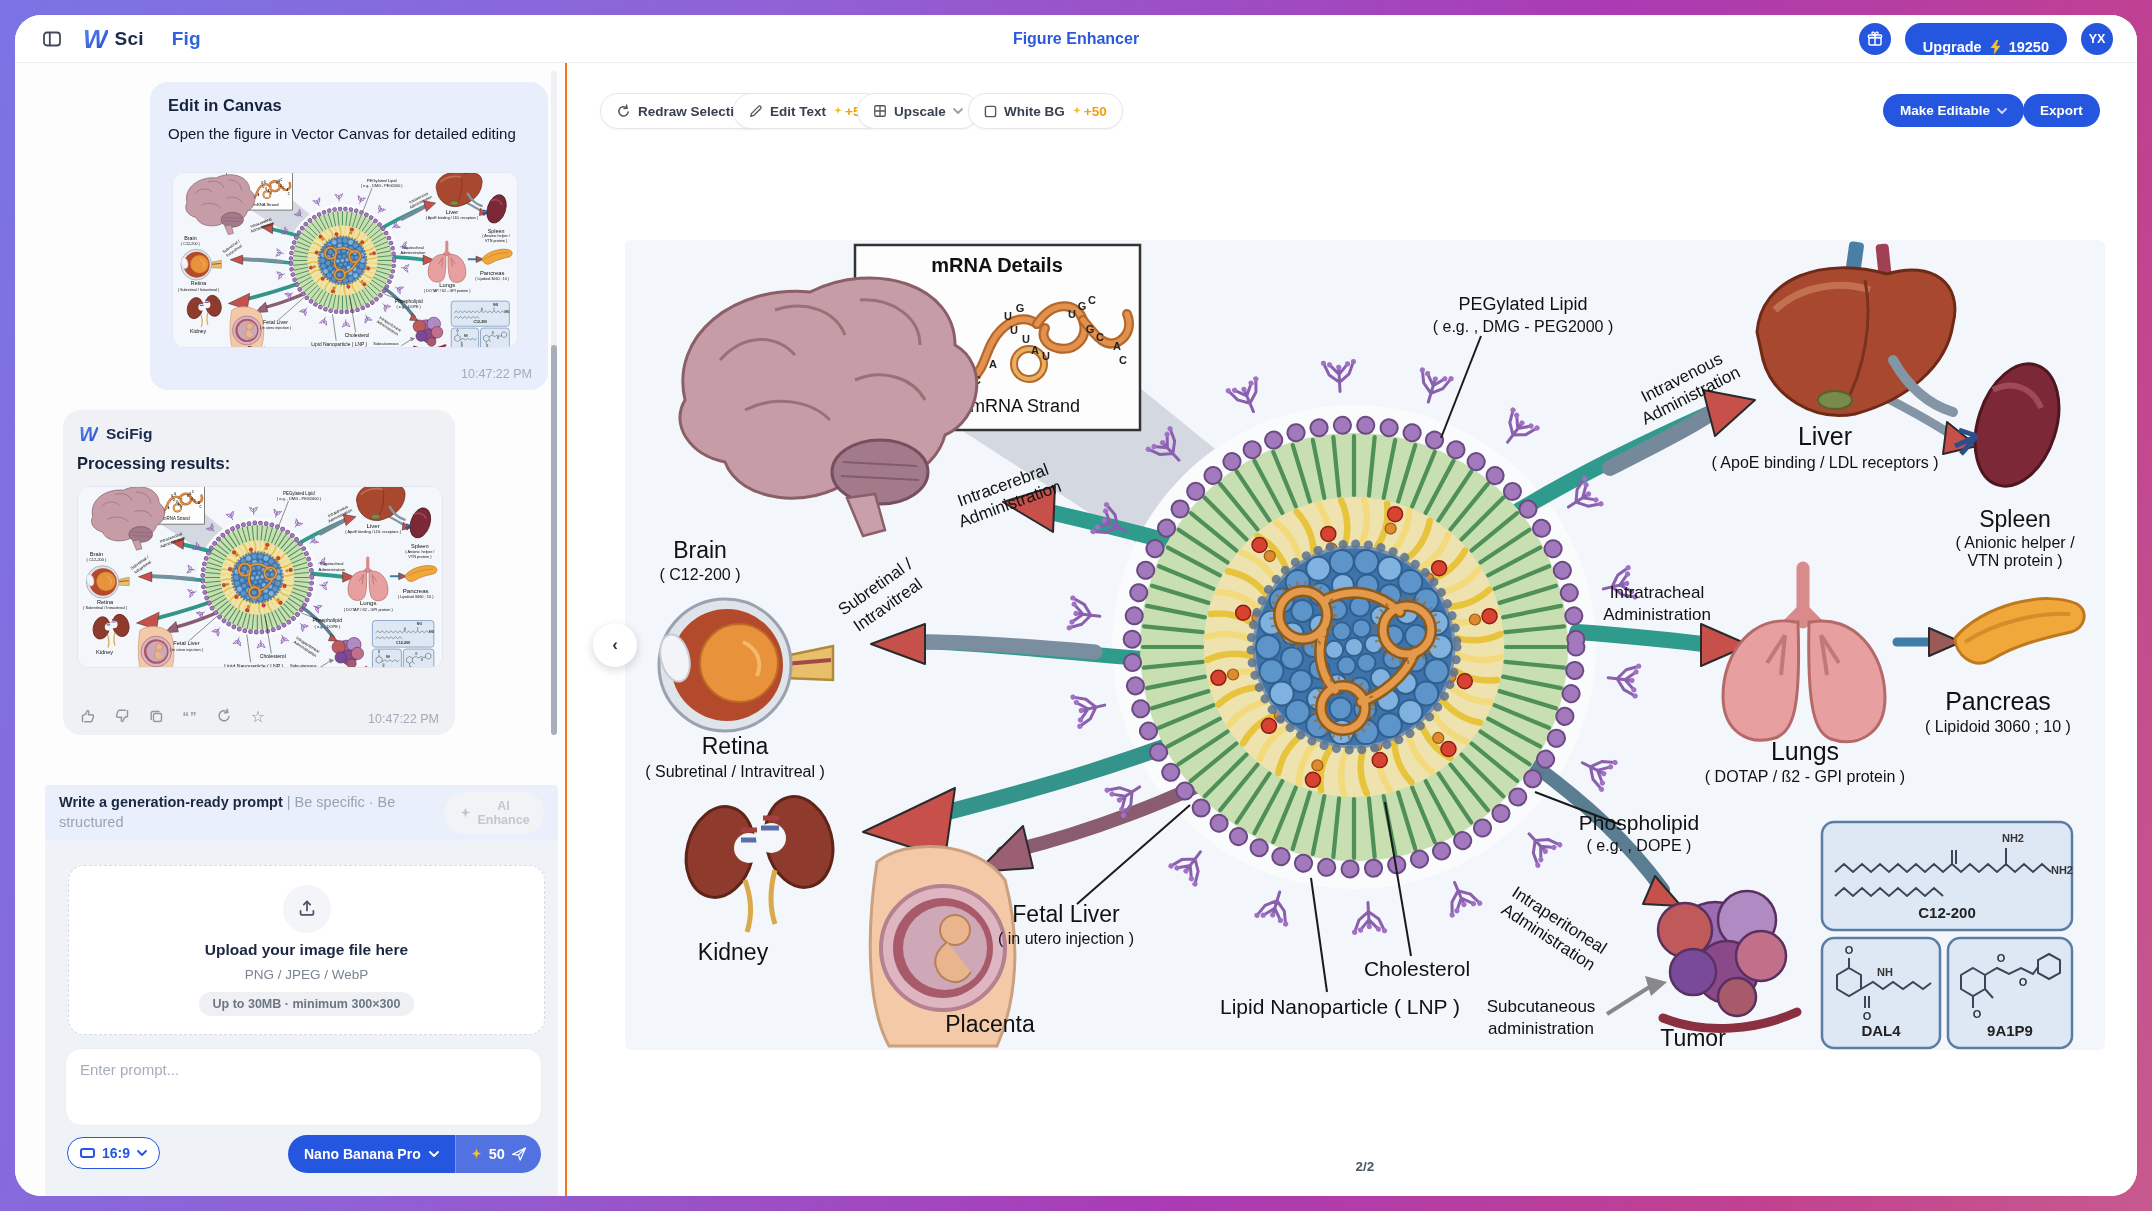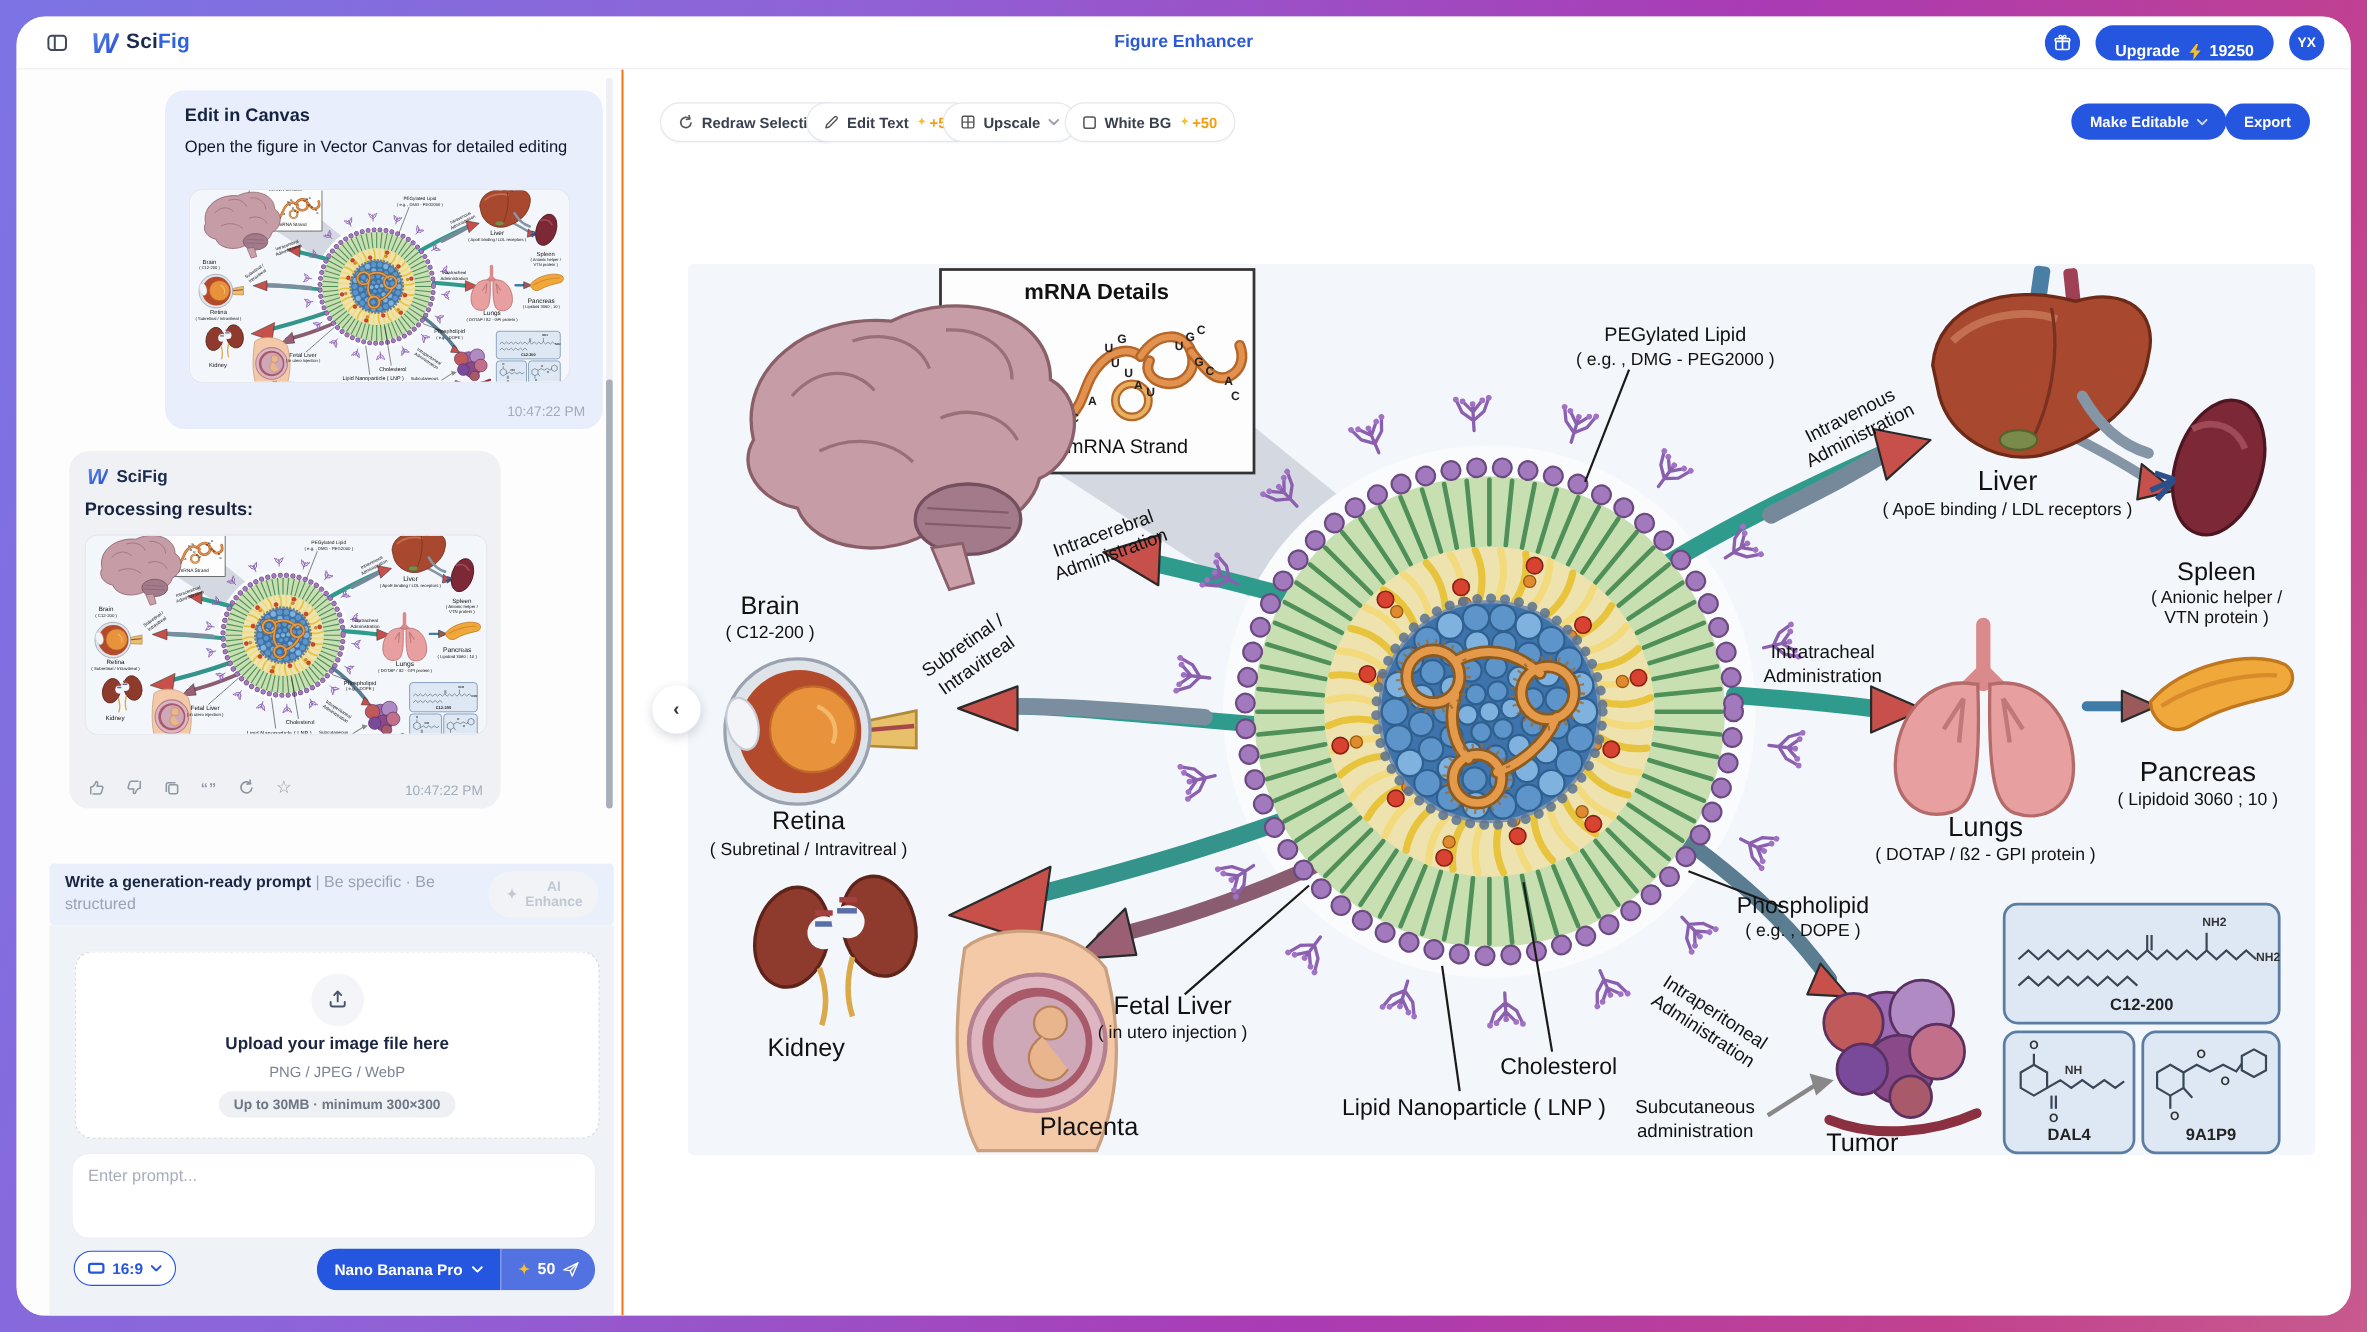--- a/index.html
+++ b/index.html
@@ -14,21 +14,21 @@
   .topbar { position:absolute; left:0; top:0; right:0; height:48px; display:flex;
     align-items:center; padding:0 24px; border-bottom:1px solid #edeef3; background:#fff; z-index:5; }
   .tb-left { display:flex; align-items:center; gap:18px; }
   .icon-btn { width:26px; height:26px; display:flex; align-items:center; justify-content:center;
     color:#414a5c; cursor:pointer; }
   .brand { display:flex; align-items:center; gap:7px; }
   .brand-w { font-size:26px; font-weight:800; font-style:italic;
     background:linear-gradient(140deg,#5a8cf0,#2547cf); -webkit-background-clip:text;
     background-clip:text; color:transparent; line-height:1; }
   .brand-txt { font-size:19px; font-weight:800; letter-spacing:.2px; }
-  .brand-sci { color:#1b2b4d; } .brand-fig { color:#2f62e0; }
+  .brand-sci { color:#1b2b4d; } .brand-fig { color:#2f62e0;margin-left:28px; }
   .tb-title { position:absolute; left:0; right:0; text-align:center; font-size:16px;
     font-weight:700; color:#2b59d8; pointer-events:none; }
   .tb-right { margin-left:auto; display:flex; align-items:center; gap:14px; z-index:2; }
   .gift-btn { width:32px; height:32px; border-radius:50%; background:#2456e0; display:flex;
     align-items:center; justify-content:center; cursor:pointer; }
   .upgrade-pill { height:32px; background:#2456e0; border-radius:999px; color:#fff;
     display:flex; align-items:flex-end; gap:8px; padding:0 18px; font-size:14.5px; font-weight:700; cursor:pointer; }
   .avatar { width:32px; height:32px; border-radius:50%; background:#2456e0; color:#fff;
     font-size:12.5px; font-weight:700; display:flex; align-items:center; justify-content:center; cursor:pointer; }
 
@@ -958,16 +958,17 @@
       <span>Export</span>
     </div>
 
     <div class="figure-wrap">
       <svg width="1480" height="810" viewBox="0 0 1480 810">
             <use href="#lnp-fig"></use>
           </svg>
     </div>
 
     <div class="prev-btn">‹</div>
+    <div class="page-ind">2/2</div>
   </div>
 
 </div>
 </div>
 
 </body></html>

